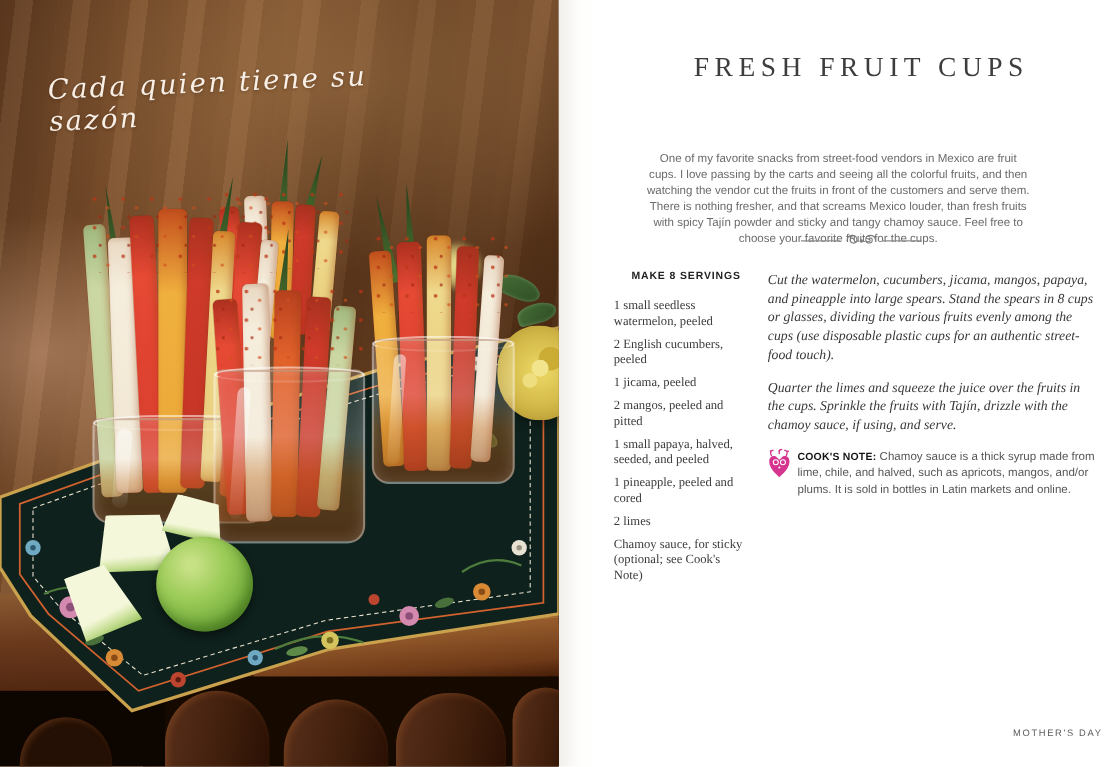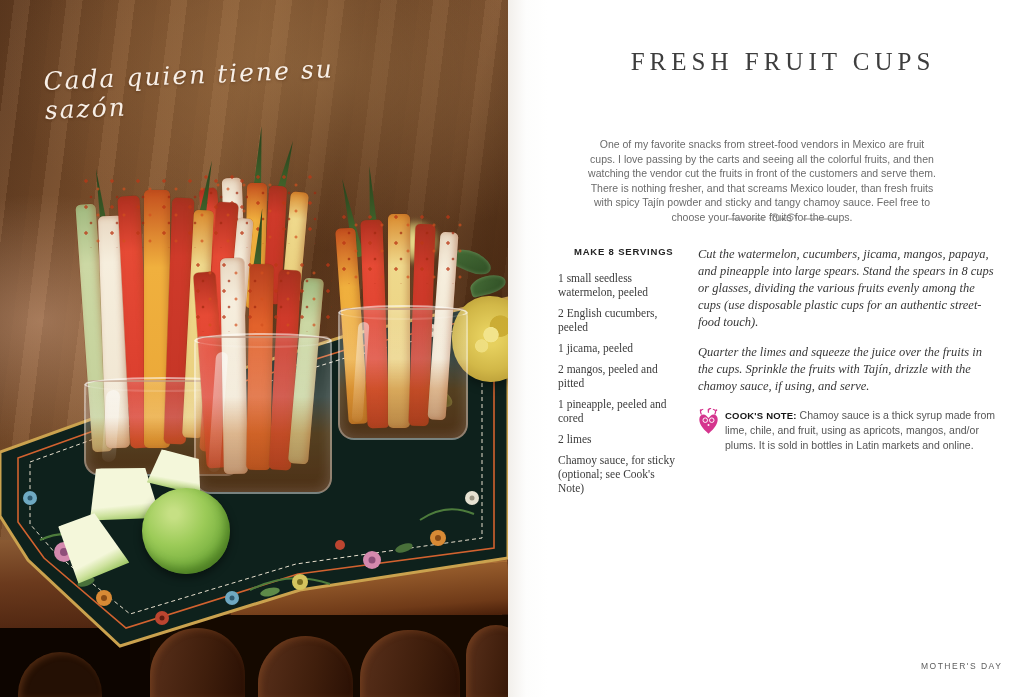--- a/index.html
+++ b/index.html
@@ -216,20 +216,21 @@
     </div>
 
     <div class="columns">
       <aside class="ing-col">
         <div class="servings">MAKE 8 SERVINGS</div>
         <ul class="ing-list">
           <li>1 small seedless watermelon, peeled</li>
           <li>2 English cucumbers, peeled</li>
           <li>1 jicama, peeled</li>
           <li>2 mangos, peeled and pitted</li>
+          <li>1 small papaya, halved, seeded, and peeled</li>
           <li>1 pineapple, peeled and cored</li>
           <li>2 limes</li>
           <li>Chamoy sauce, for sticky (optional; see Cook's Note)</li>
         </ul>
       </aside>
 
       <div class="method-col">
         <p>Cut the watermelon, cucumbers, jicama, mangos, papaya, and pineapple into large spears. Stand the spears in 8 cups or glasses, dividing the various fruits evenly among the cups (use disposable plastic cups for an authentic street-food touch).</p>
         <p>Quarter the limes and squeeze the juice over the fruits in the cups. Sprinkle the fruits with Tajín, drizzle with the chamoy sauce, if using, and serve.</p>
 
@@ -239,21 +240,21 @@
               <path d="M4,7 q-3,-5 2,-6 M12,5 q-1,-5 3,-5 M19,7 q3,-5 -2,-6" fill="none" stroke="#d5358e" stroke-width="1.4"></path>
               <circle cx="3" cy="2" r="1" fill="#d5358e"></circle>
                 <circle cx="12" cy="1.5" r="1" fill="#d5358e"></circle>
                 <circle cx="21" cy="2" r="1" fill="#d5358e"></circle>
               <path d="M12,29 C4.5,22.5 1.5,17.5 1.5,12.5 C1.5,7.5 6.5,5.5 9.5,8.5 L12,11 L14.5,8.5 C17.5,5.5 22.5,7.5 22.5,12.5 C22.5,17.5 19.5,22.5 12,29 Z" fill="#d5358e"></path>
               <circle cx="8.3" cy="13.5" r="2.6" fill="none" stroke="#ffffff" stroke-width="1.1"></circle>
               <circle cx="15.7" cy="13.5" r="2.6" fill="none" stroke="#ffffff" stroke-width="1.1"></circle>
               <circle cx="12" cy="19" r="1.1" fill="#ffffff"></circle>
             </svg>
           </span>
-          <span class="note-label">COOK'S NOTE:</span><span class="note-text"> Chamoy sauce is a thick syrup made from lime, chile, and fruit, using as apricots, mangos, and/or plums. It is sold in bottles in Latin markets and online.</span>
+          <span class="note-label">COOK'S NOTE:</span><span class="note-text"> Chamoy sauce is a thick syrup made from lime, chile, and halved, such as apricots, mangos, and/or plums. It is sold in bottles in Latin markets and online.</span>
         </div>
       </div>
     </div>
 
     <div class="footer">
       <span>MOTHER'S DAY</span><span class="pagenum">125</span>
     </div>
   </div>
 </div>
 

